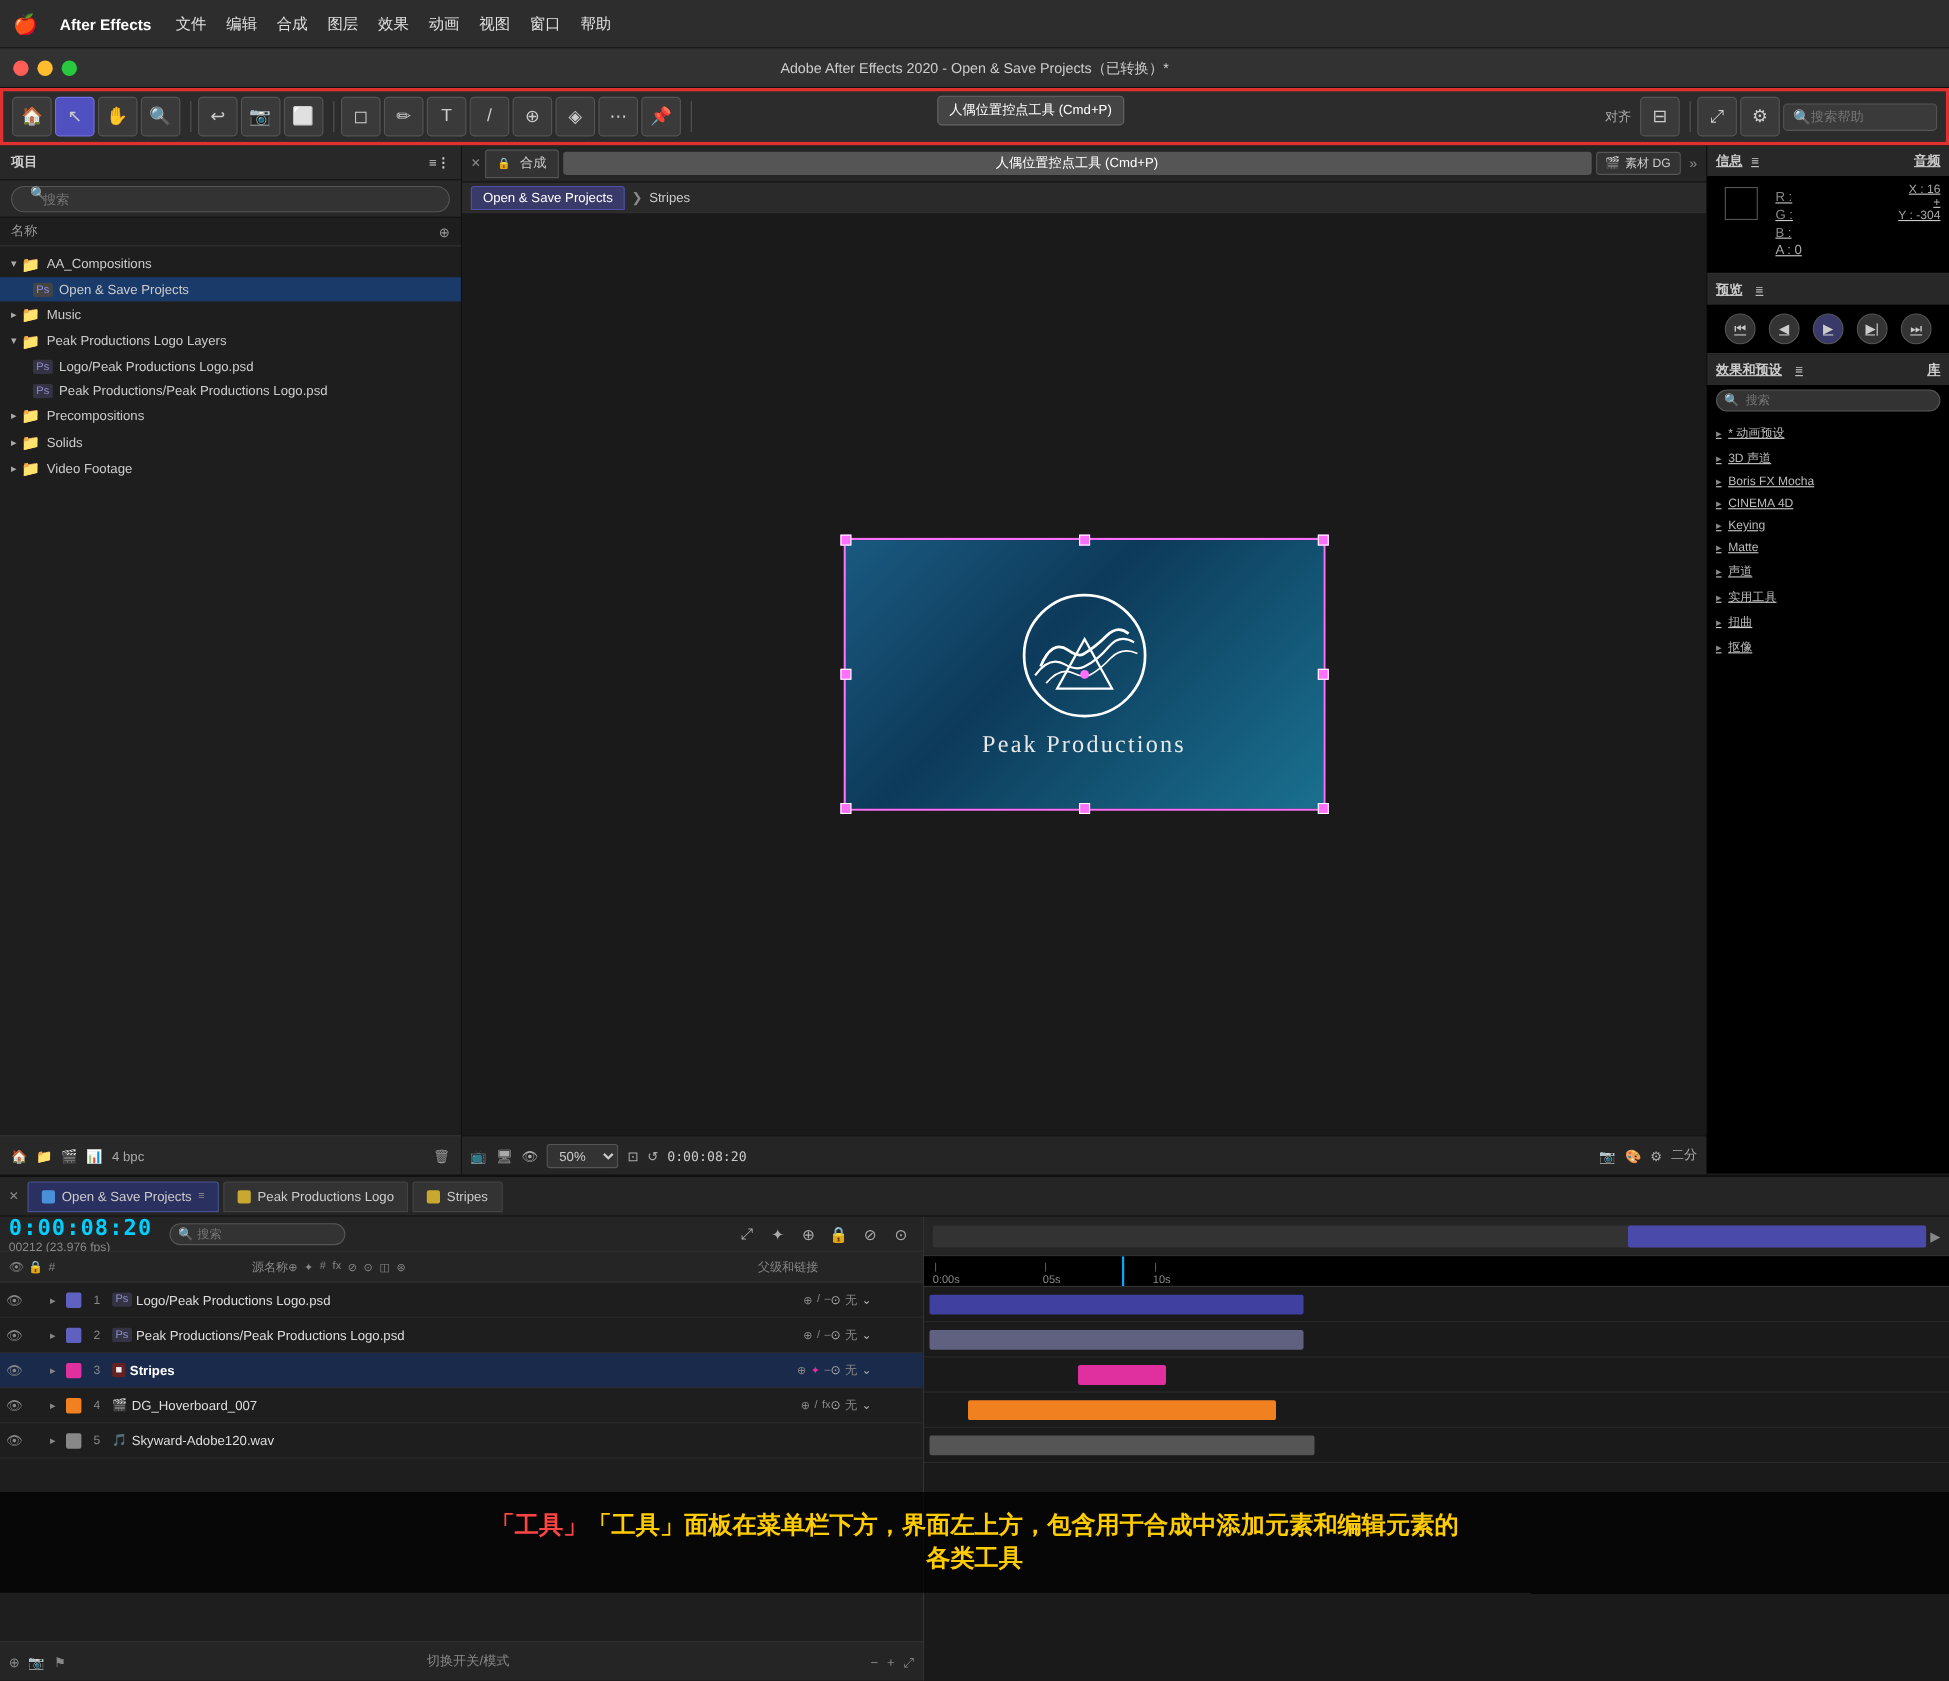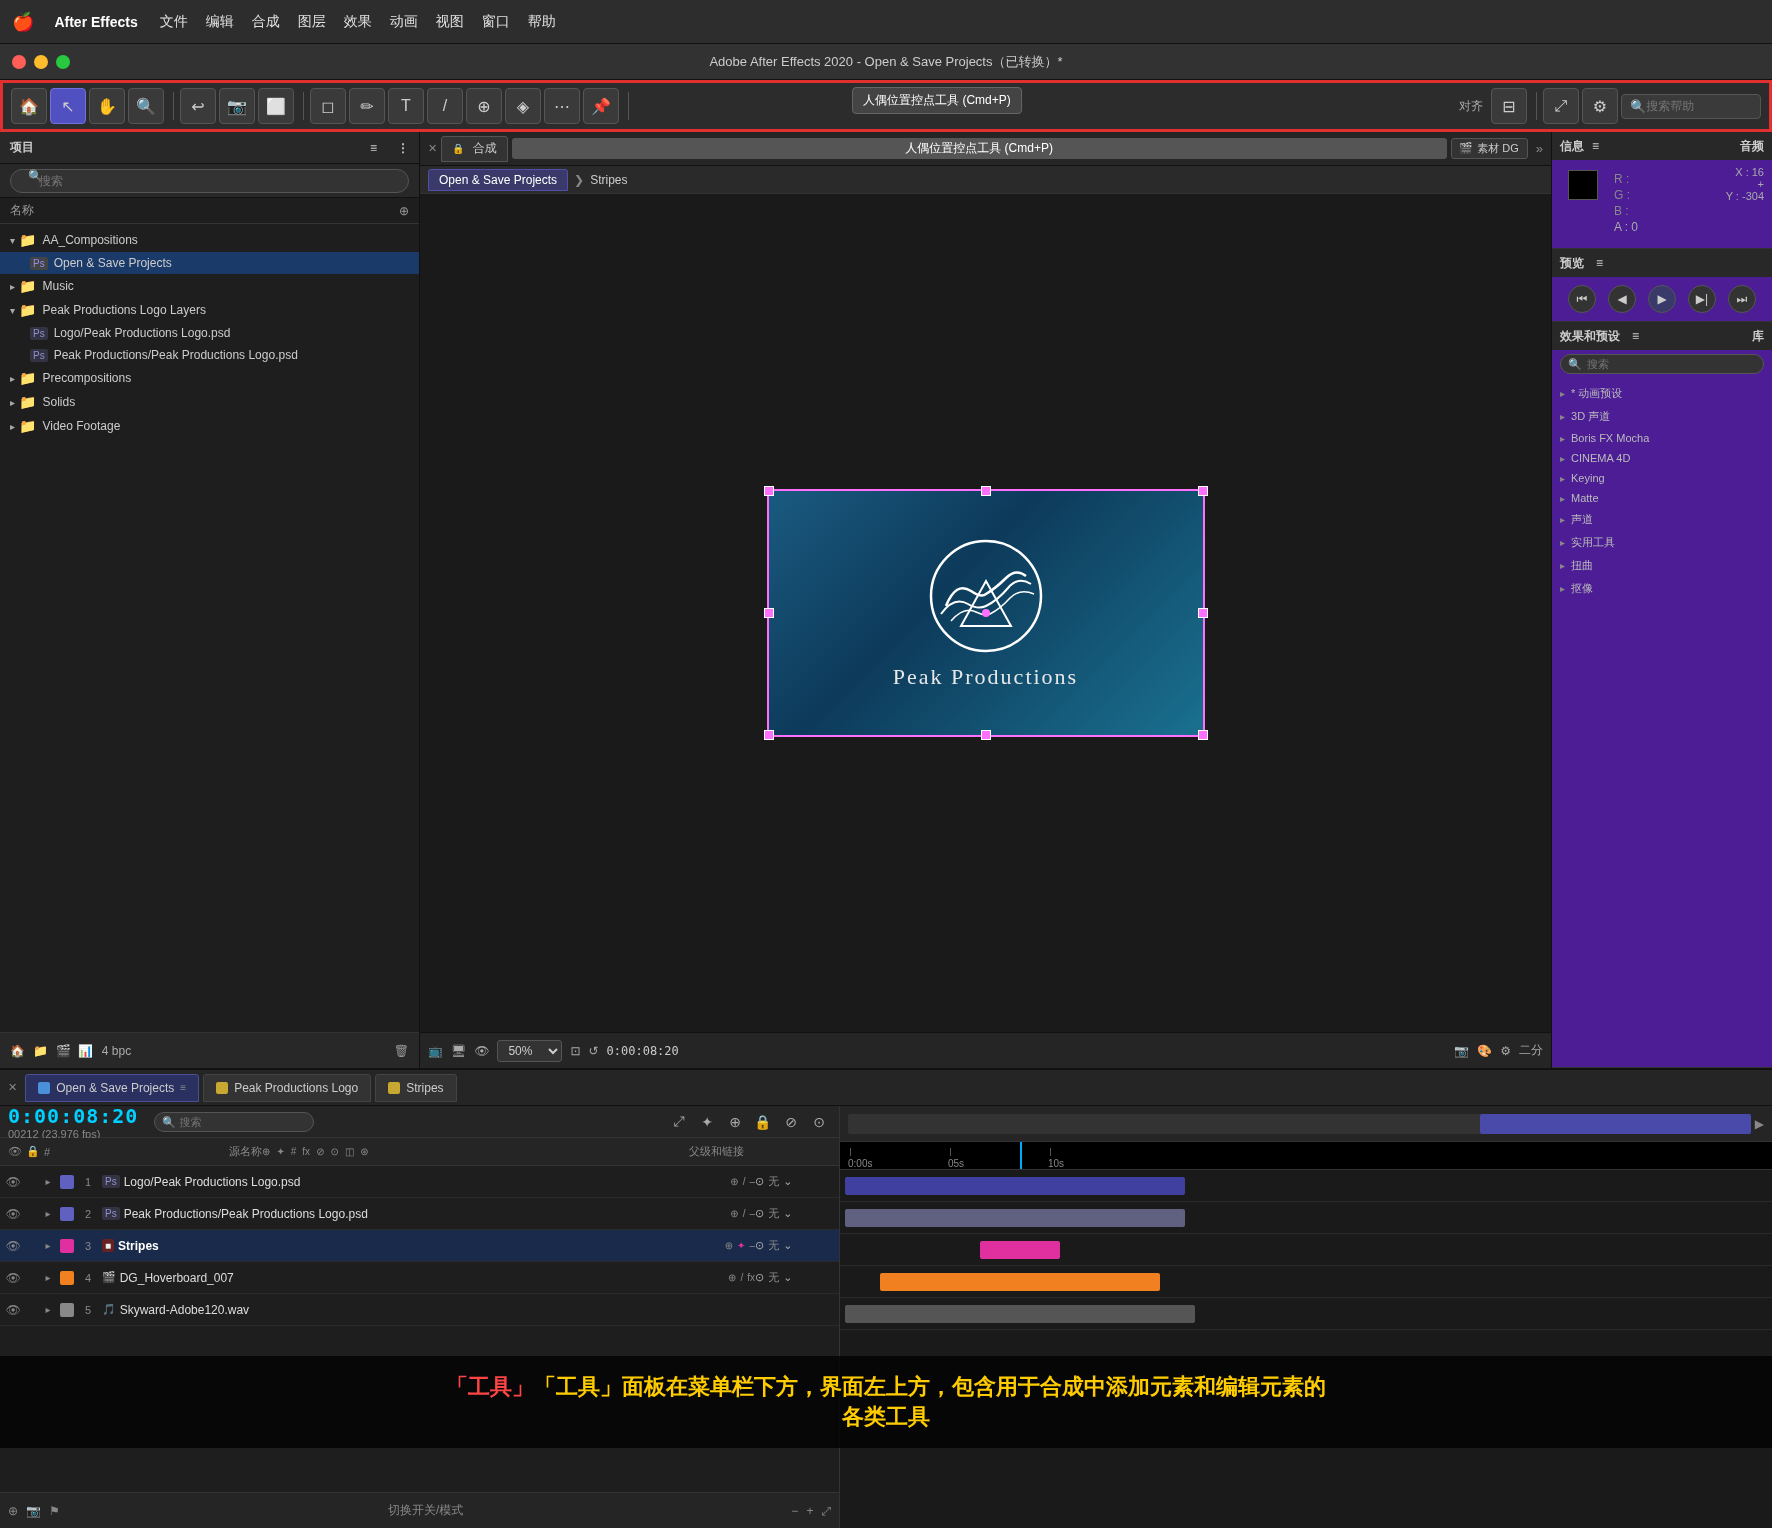--- a/index.html
+++ b/index.html
@@ -129,21 +129,20 @@
     .panel-header {
       height: 32px;
       background: #282828;
       display: flex;
       align-items: center;
       padding: 0 10px;
       border-bottom: 1px solid #111;
       font-size: 12px;
       font-weight: bold;
       color: #ccc;
-      gap: 20px;
     }
     .panel-header .panel-title { flex: 1; }
 
     
     .preview-thumb {
       height: 130px;
       background: #111;
       display: flex;
       align-items: center;
       justify-content: center;
@@ -340,23 +339,24 @@
       color: #ccc;
       border-radius: 3px;
       padding: 2px 6px;
       font-size: 12px;
     }
 
     
     .panel-right {
       width: 220px;
       min-width: 220px;
-      background: #4c1d95;
+      background: #000000;
       display: flex;
       flex-direction: column;
+      text-decoration: underline;
     }
     .right-section {
       border-bottom: 1px solid #333;
     }
     .right-section-header {
       height: 28px;
       background: #282828;
       display: flex;
       align-items: center;
       padding: 0 8px;

